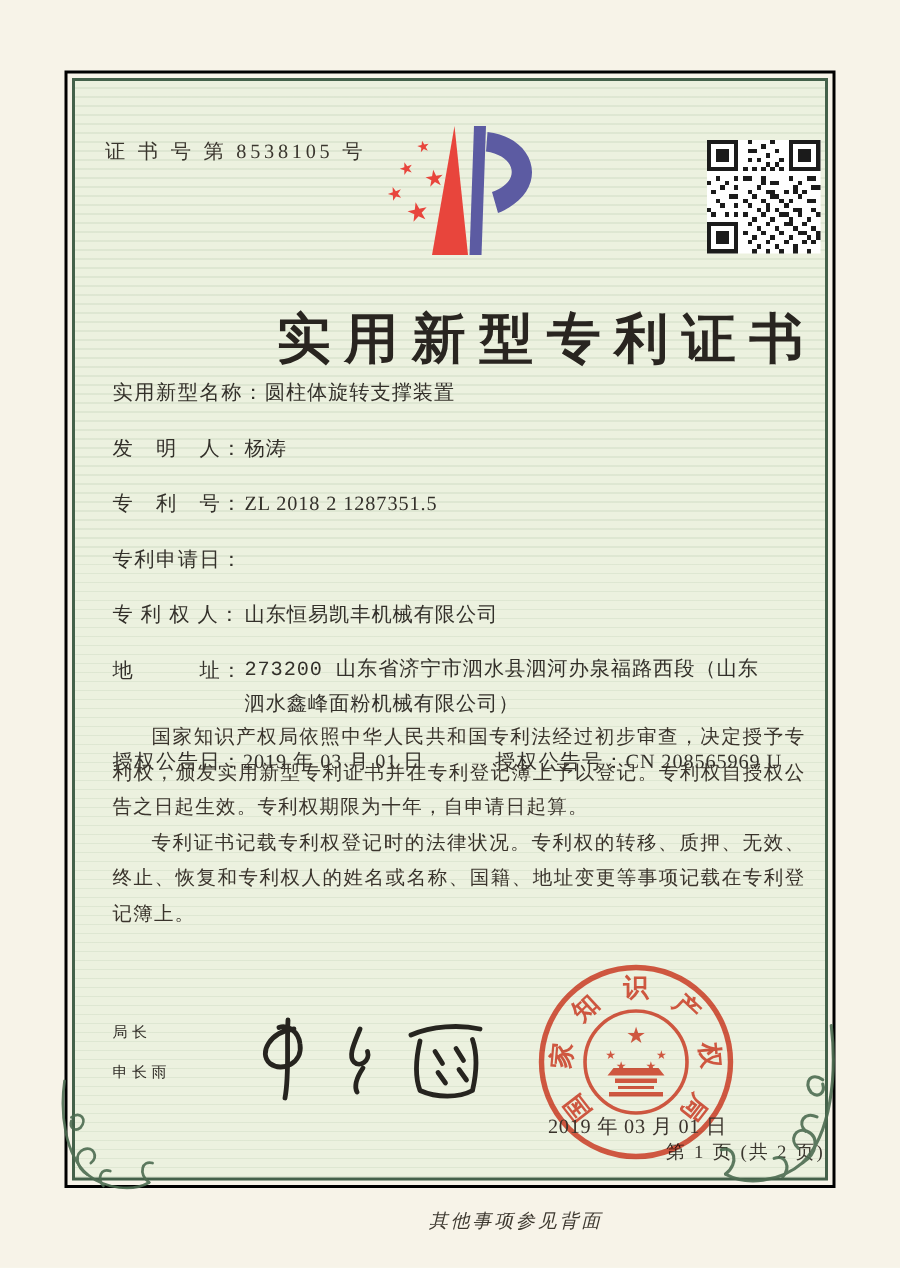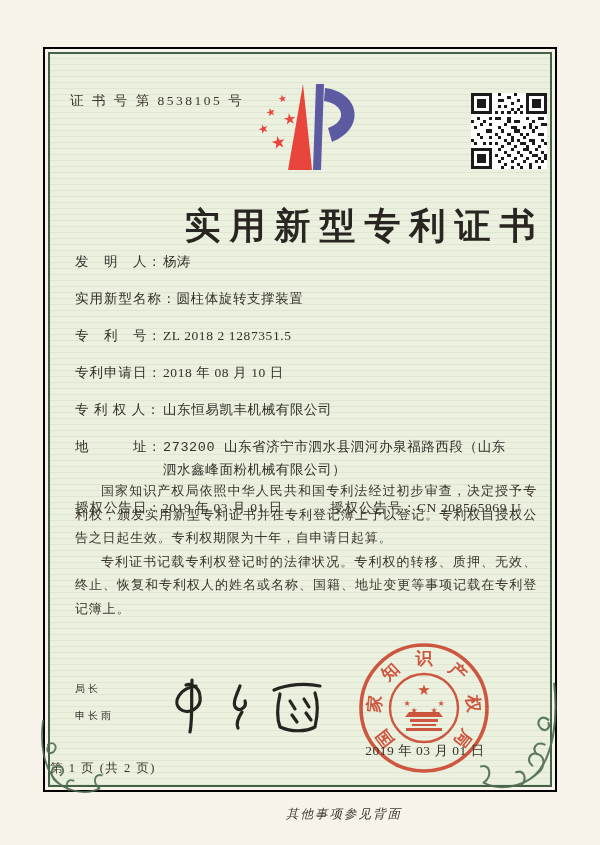--- a/index.html
+++ b/index.html
@@ -71,21 +71,21 @@
   .signature{position:absolute;left:112px;top:620px;width:185px;height:64px;}
   .seal{position:absolute;left:303px;top:583px;width:142px;height:142px;z-index:2;
         mix-blend-mode:multiply;opacity:0.9;}
   .seal svg{width:100%;height:100%;}
   .seal-date{
     position:absolute;left:290px;top:688px;width:170px;z-index:3;
     text-align:center;font-size:13.5px;letter-spacing:0.5px;color:#3a332c;
   }
   .page-no{
     position:absolute;left:0;bottom:8px;width:100%;
-    text-align:left;font-size:12.5px;letter-spacing:1.5px;color:#3a362e;margin-top:48px;
+    text-align:right;font-size:12.5px;letter-spacing:1.5px;color:#3a362e;margin-top:48px;
   }
   .flourish{position:absolute;z-index:1;}
   .flourish.right{right:-8px;bottom:-10px;width:80px;height:116px;}
   .flourish.left{left:-10px;bottom:-12px;width:64px;height:92px;transform:scaleX(-1);}
   .back-note{
     position:absolute;left:0;top:806px;width:100%;
     text-align:center;font-size:12.5px;font-style:italic;
     letter-spacing:2px;color:#3e3930;margin-left:44px;
   }
 </style>
@@ -129,34 +129,33 @@
           M9 18h1v1H9z M11 19h1v1h-1z M13 18h1v1h-1z M15 19h1v1h-1z M17 18h2v1h-2z M19 19h1v1h-1z M21 18h1v1h-1z M23 19h1v1h-1z
           M8 20h1v1H8z M10 21h1v1h-1z M12 20h1v1h-1z M14 21h1v1h-1z M16 20h1v1h-1z M18 21h1v1h-1z M20 20h2v1h-2z M22 21h1v1h-1z M24 20h1v2h-1z
           M9 22h1v1H9z M11 23h1v1h-1z M13 22h1v1h-1z M15 23h1v1h-1z M17 22h1v1h-1z M19 23h1v1h-1z M21 22h1v1h-1z M23 22h1v1h-1z
           M10 24h1v1h-1z M13 24h1v1h-1z M16 24h1v1h-1z M19 24h1v1h-1z M22 24h1v1h-1z"></path>
       </svg>
 
       <h1 class="title">实用新型专利证书</h1>
 
       <div class="fields">
         <div class="frow">
+          <span class="flabel">实用新型名称：</span>
+          <span class="fvalue">圆柱体旋转支撑装置</span>
+        </div>
+        <div class="frow">
           <span class="flabel">发　明　人：</span>
           <span class="fvalue">杨涛</span>
         </div>
         <div class="frow">
-          <span class="flabel">实用新型名称：</span>
-          <span class="fvalue">圆柱体旋转支撑装置</span>
-        </div>
-        <div class="frow">
           <span class="flabel">专　利　号：</span>
           <span class="fvalue">ZL 2018 2 1287351.5</span>
         </div>
         <div class="frow">
           <span class="flabel">专利申请日：</span>
-          <span class="fvalue">2018 年 08 月 10 日</span>
         </div>
         <div class="frow">
           <span class="flabel">专 利 权 人：</span>
           <span class="fvalue">山东恒易凯丰机械有限公司</span>
         </div>
         <div class="frow">
           <span class="flabel">地　　　址：</span>
           <span class="fvalue addr">273200 山东省济宁市泗水县泗河办泉福路西段（山东泗水鑫峰面粉机械有限公司）</span>
         </div>
         <div class="grant-row">

